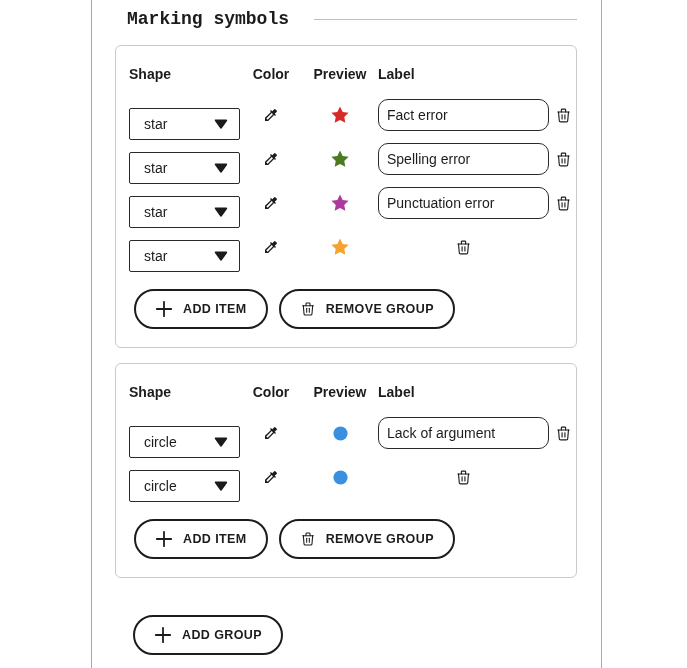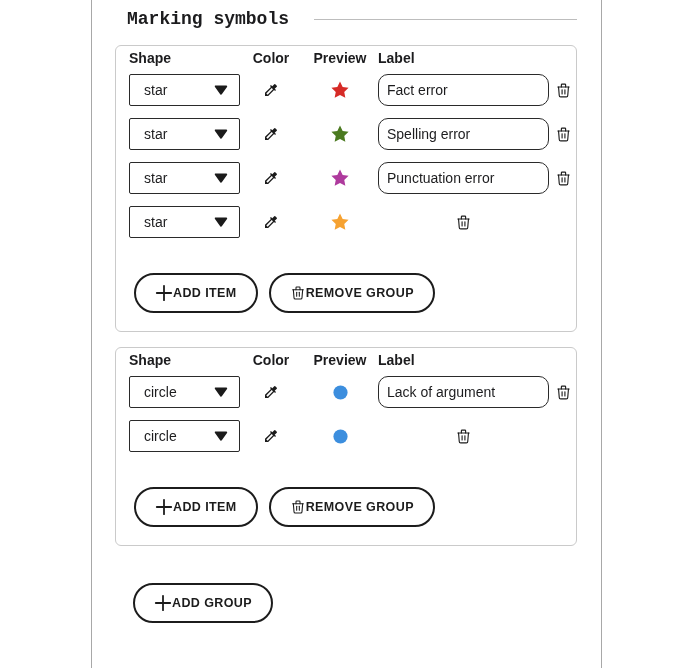--- a/index.html
+++ b/index.html
@@ -12,52 +12,52 @@
   .vline-right{left:601px;}
 
   .content{position:absolute;left:115px;top:8px;width:462px;}
 
   .section-head{display:flex;align-items:center;height:22px;}
   .section-title{font-size:18px;font-weight:700;margin:12px;white-space:nowrap;font-family:Liberation Mono, monospace;}
   .rule{flex:1;height:1px;background:var(--rule,#bdbdbd);margin-left:13px;}
 
   .group-box{
     border:1px solid var(--box-border,#cacaca);border-radius:6px;background:#fff;
-    margin-top:15px;padding:4px 0 18px 13px;
+    margin-top:15px;padding:20px 0 18px 13px;
   }
   .grid{display:grid;grid-template-columns:111px 62px 76px 171px 28px;align-items:center;}
   .grid.header{margin-bottom:8px;}
   .col-head{font-size:14px;font-weight:700;}
   .center{display:flex;justify-content:center;align-items:center;}
   .grid.row{margin-bottom:12px;height:32px;}
 
   .select{
     height:32px;border:1.5px solid #2a2a2a;border-radius:2px;background:#fff;
     display:flex;align-items:center;justify-content:space-between;
-    padding:0 11px 0 14px;box-sizing:border-box;cursor:pointer;
+    padding:0 11px 0 14px;box-sizing:border-box;cursor:pointer;margin-top:18px;
   }
   .select-value{font-size:14px;}
   .caret{width:14px;height:10px;display:block;}
 
   .icon-btn{border:none;background:none;padding:2px;display:flex;align-items:center;justify-content:center;cursor:pointer;color:#1b1b1b;}
   .dropper{width:16px;height:16px;display:block;}
   .trash{width:17px;height:17px;display:block;}
   .preview-star{width:20px;height:20px;display:block;}
   .preview-circle{width:17px;height:17px;display:block;}
 
   .label-input{
     width:171px;height:32px;box-sizing:border-box;border:1.5px solid #2a2a2a;border-radius:10px;
     font-family:"Liberation Sans",sans-serif;font-size:14px;padding:0 8px;color:#1c1c1e;background:#fff;outline:none;
   }
   .label-input.focused{border:2px solid var(--focus-border,#19579f);}
 
   .btn-row{display:flex;gap:11px;margin-top:35px;margin-left:5px;}
   .pill{
     height:40px;border:2px solid #1c1c1c;border-radius:21px;background:#fff;
-    display:inline-flex;align-items:center;gap:0;padding:0 19px;
+    display:inline-flex;align-items:center;gap:10px;padding:0 19px;
     font-family:"Liberation Sans",sans-serif;font-weight:700;font-size:12.5px;
     letter-spacing:.4px;color:#1c1c1c;cursor:pointer;
   }
   .plus{width:18px;height:18px;display:block;}
   .pill .trash{width:16px;height:16px;}
   .add-group{margin-top:37px;margin-left:18px;}
 </style>
 </head>
 <body>
 

